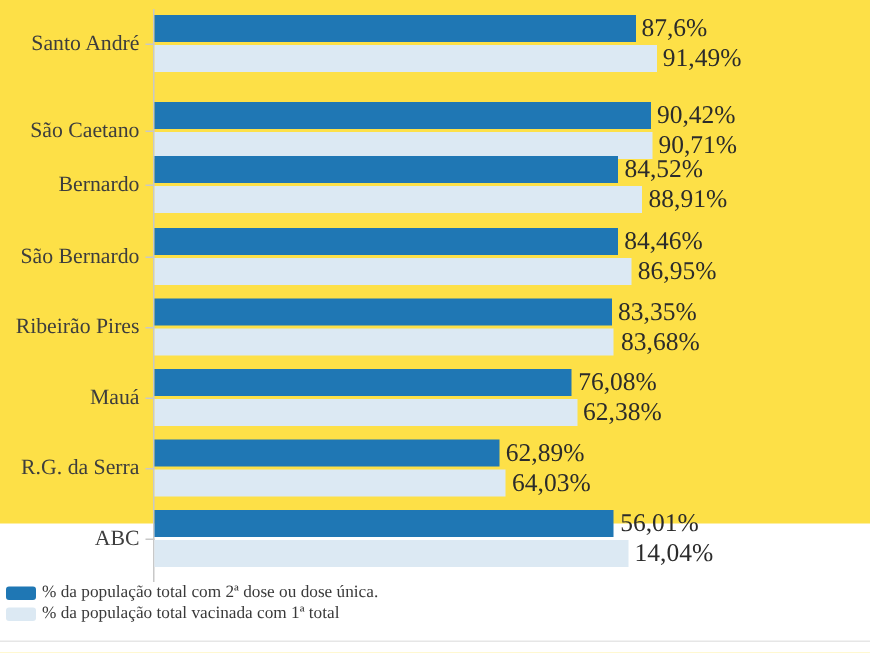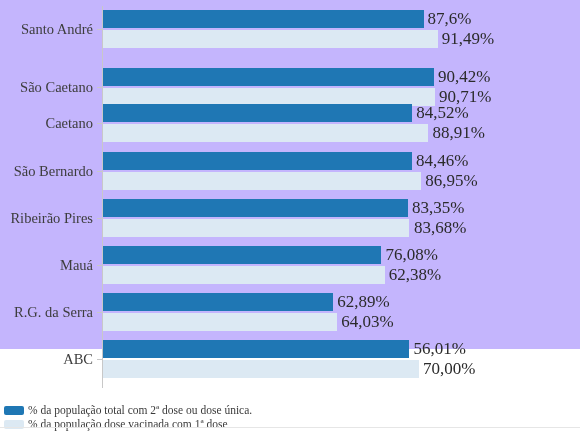--- a/index.html
+++ b/index.html
@@ -12,21 +12,21 @@
     font-family: "Liberation Serif", "DejaVu Serif", serif;
     color: #3a3a3a;
     overflow: hidden;
     position: relative;
   }
 
   #chart-root {
     position: relative;
     width: 580px;
     height: 349px;
-    background: #c4b5fd;
+    background: #fde047;
   }
 
   
   #plot-area {
     position: absolute;
     left: 0; top: 0;
     width: 580px;
     height: 392px;
   }
 
@@ -91,21 +91,21 @@
     line-height: 20px;
     color: #2b2b2b;
     white-space: nowrap;
     padding-left: 4px;
   }
 
   
   #legend {
     position: absolute;
     left: 4px;
-    top: 404px;
+    top: 389px;
     width: 572px;
   }
   .legend-item {
     display: flex;
     align-items: center;
     height: 13px;
     margin-bottom: 1px;
   }
   .legend-swatch {
     width: 20px;
@@ -159,21 +159,21 @@
           <div class="bar s1" style="width: 330.937px; background: rgb(31, 119, 180);"></div>
           <span class="bar-value" style="left: 330.937px;">90,42%</span>
         </div>
         <div class="bar-row r2">
           <div class="bar s2" style="width: 331.999px; background: rgb(220, 233, 243);"></div>
           <span class="bar-value" style="left: 331.999px;">90,71%</span>
         </div>
       </div>
       <div class="cat-group" style="top: 100.4px; height: 47.2px;">
         <div class="cat-tick"></div>
-        <div class="cat-label">Caetano</div>
+        <div class="cat-label">Bernardo</div>
         <div class="bar-row r1">
           <div class="bar s1" style="width: 309.343px; background: rgb(31, 119, 180);"></div>
           <span class="bar-value" style="left: 309.343px;">84,52%</span>
         </div>
         <div class="bar-row r2">
           <div class="bar s2" style="width: 325.411px; background: rgb(220, 233, 243);"></div>
           <span class="bar-value" style="left: 325.411px;">88,91%</span>
         </div>
       </div>
       <div class="cat-group" style="top: 147.6px; height: 47.2px;">
@@ -226,30 +226,30 @@
       </div>
       <div class="cat-group" style="top: 336.4px; height: 47.2px;">
         <div class="cat-tick"></div>
         <div class="cat-label">ABC</div>
         <div class="bar-row r1">
           <div class="bar s1" style="width: 306.488px; background: rgb(31, 119, 180);"></div>
           <span class="bar-value" style="left: 306.488px;">56,01%</span>
         </div>
         <div class="bar-row r2">
           <div class="bar s2" style="width: 316.078px; background: rgb(220, 233, 243);"></div>
-          <span class="bar-value" style="left: 316.078px;">70,00%</span>
+          <span class="bar-value" style="left: 316.078px;">14,04%</span>
         </div>
       </div>
     </div>
 
   <div id="legend">
     <div class="legend-item">
       <span class="legend-swatch s1"></span>
       <span class="legend-text">% da população total com 2ª dose ou dose única.</span>
     </div>
     <div class="legend-item">
       <span class="legend-swatch s2"></span>
-      <span class="legend-text">% da população dose vacinada com 1ª dose</span>
+      <span class="legend-text">% da população total vacinada com 1ª total</span>
     </div>
   </div>
 
   <div id="bottom-rule"></div>
 </div>
 
 </body></html>

